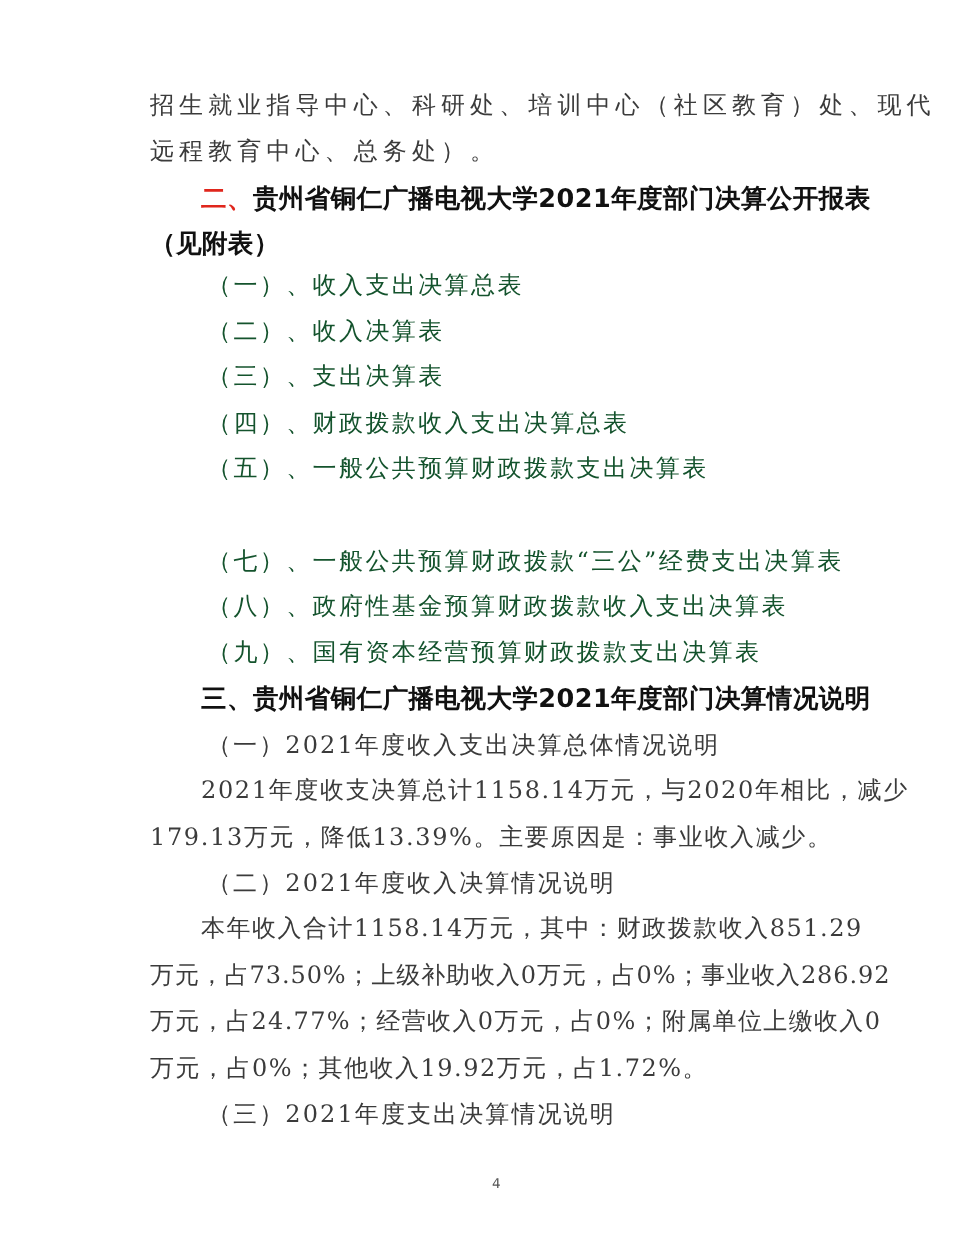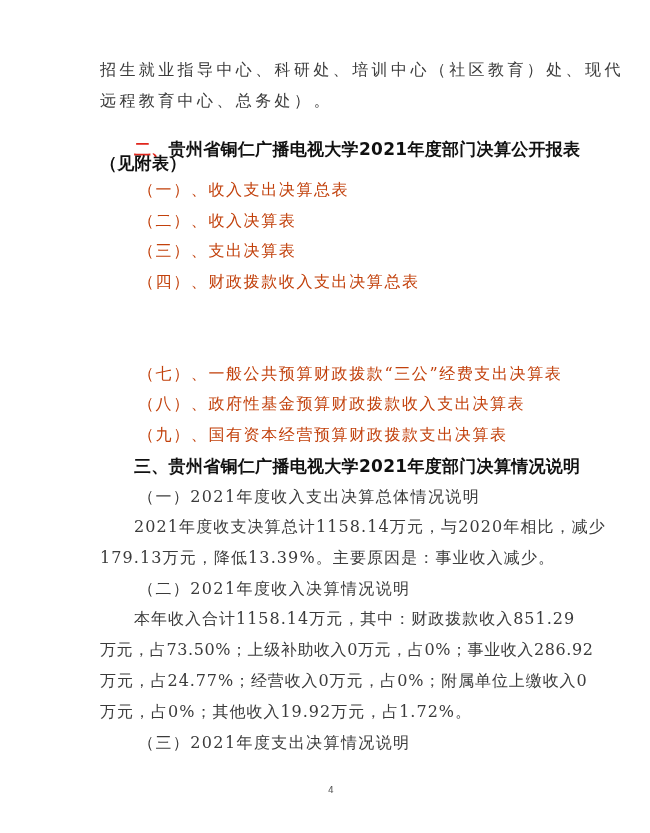--- a/index.html
+++ b/index.html
@@ -29,48 +29,49 @@
   }
   .body-text { color: #3b3b3b; }
   .heading {
     font-family: "DejaVu Sans", "Liberation Sans", sans-serif;
     font-weight: bold;
     color: #111111;
     font-size: 17px;
     letter-spacing: 0.3px;
   }
   .heading .num-red { color: #e0261c; }
-  .list-item { color: #c2410c; letter-spacing: 1.6px; }
+  .list-item { color: #14532d; letter-spacing: 1.6px; }
   .sub-heading { color: #3b3b3b; letter-spacing: 1.4px; }
   .page-number {
     position: absolute;
     left: 312px;
     top: 785px;
     font-family: "DejaVu Sans", "Liberation Sans", sans-serif;
     font-size: 9px;
     color: #555555;
   }
 </style>
 </head>
 <body>
 
 <div class="page">
 
   <div class="line body-text" style="left:84px; top:60px; letter-spacing:3.4px;">招生就业指导中心、科研处、培训中心（社区教育）处、现代</div>
   <div class="line body-text" style="left:84px; top:91px; letter-spacing:3.4px;">远程教育中心、总务处）。</div>
 
-  <div class="line heading" style="left:118px; top:123px;margin-top:16px;">
+  <div class="line heading" style="left:118px; top:123px;">
     <span class="num-red">二、</span><span>贵州省铜仁广播电视大学2021年度部门决算公开报表</span>
   </div>
   <div class="line heading" style="left:84px; top:153px;">（见附表）</div>
 
   <div class="line list-item" style="left:122px; top:180px;">（一）、收入支出决算总表</div>
   <div class="line list-item" style="left:122px; top:211px;">（二）、收入决算表</div>
   <div class="line list-item" style="left:122px; top:272px;">（四）、财政拨款收入支出决算总表</div>
   <div class="line list-item" style="left:122px; top:241px;">（三）、支出决算表</div>
+  <div class="line list-item" style="left:122px; top:302px;">（五）、一般公共预算财政拨款支出决算表</div>
   <div class="line list-item" style="left:122px; top:394px;">（八）、政府性基金预算财政拨款收入支出决算表</div>
   <div class="line list-item" style="left:122px; top:364px;">（七）、一般公共预算财政拨款“三公”经费支出决算表</div>
   <div class="line list-item" style="left:122px; top:425px;text-align:right;">（九）、国有资本经营预算财政拨款支出决算表</div>
 
   <div class="line heading" style="left:118px; top:456px;">三、贵州省铜仁广播电视大学2021年度部门决算情况说明</div>
 
   <div class="line sub-heading" style="left:122px; top:487px;">（一）2021年度收入支出决算总体情况说明</div>
   <div class="line body-text" style="left:118px; top:517px; letter-spacing:1.1px;">2021年度收支决算总计1158.14万元，与2020年相比，减少</div>
   <div class="line body-text" style="left:84px; top:548px; letter-spacing:1.1px;">179.13万元，降低13.39%。主要原因是：事业收入减少。</div>
 

